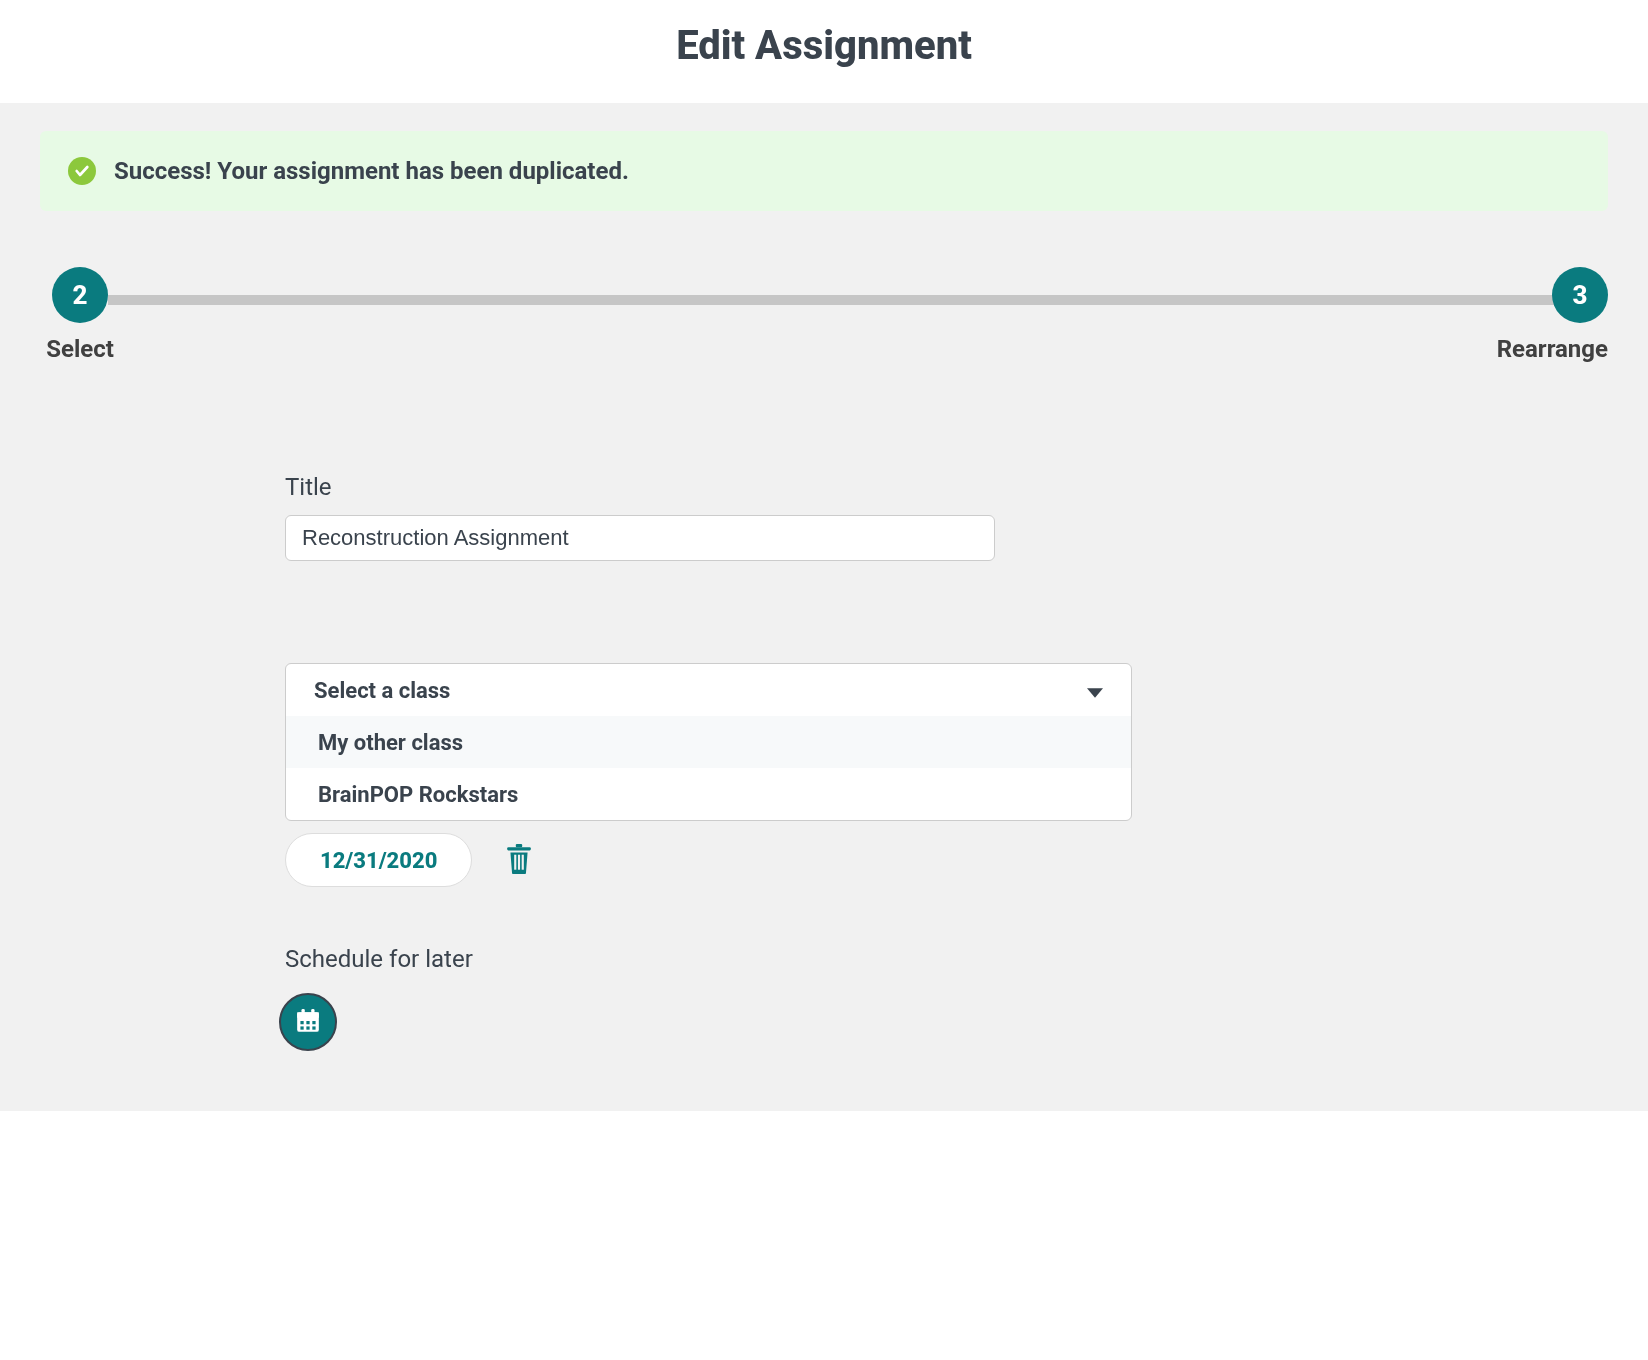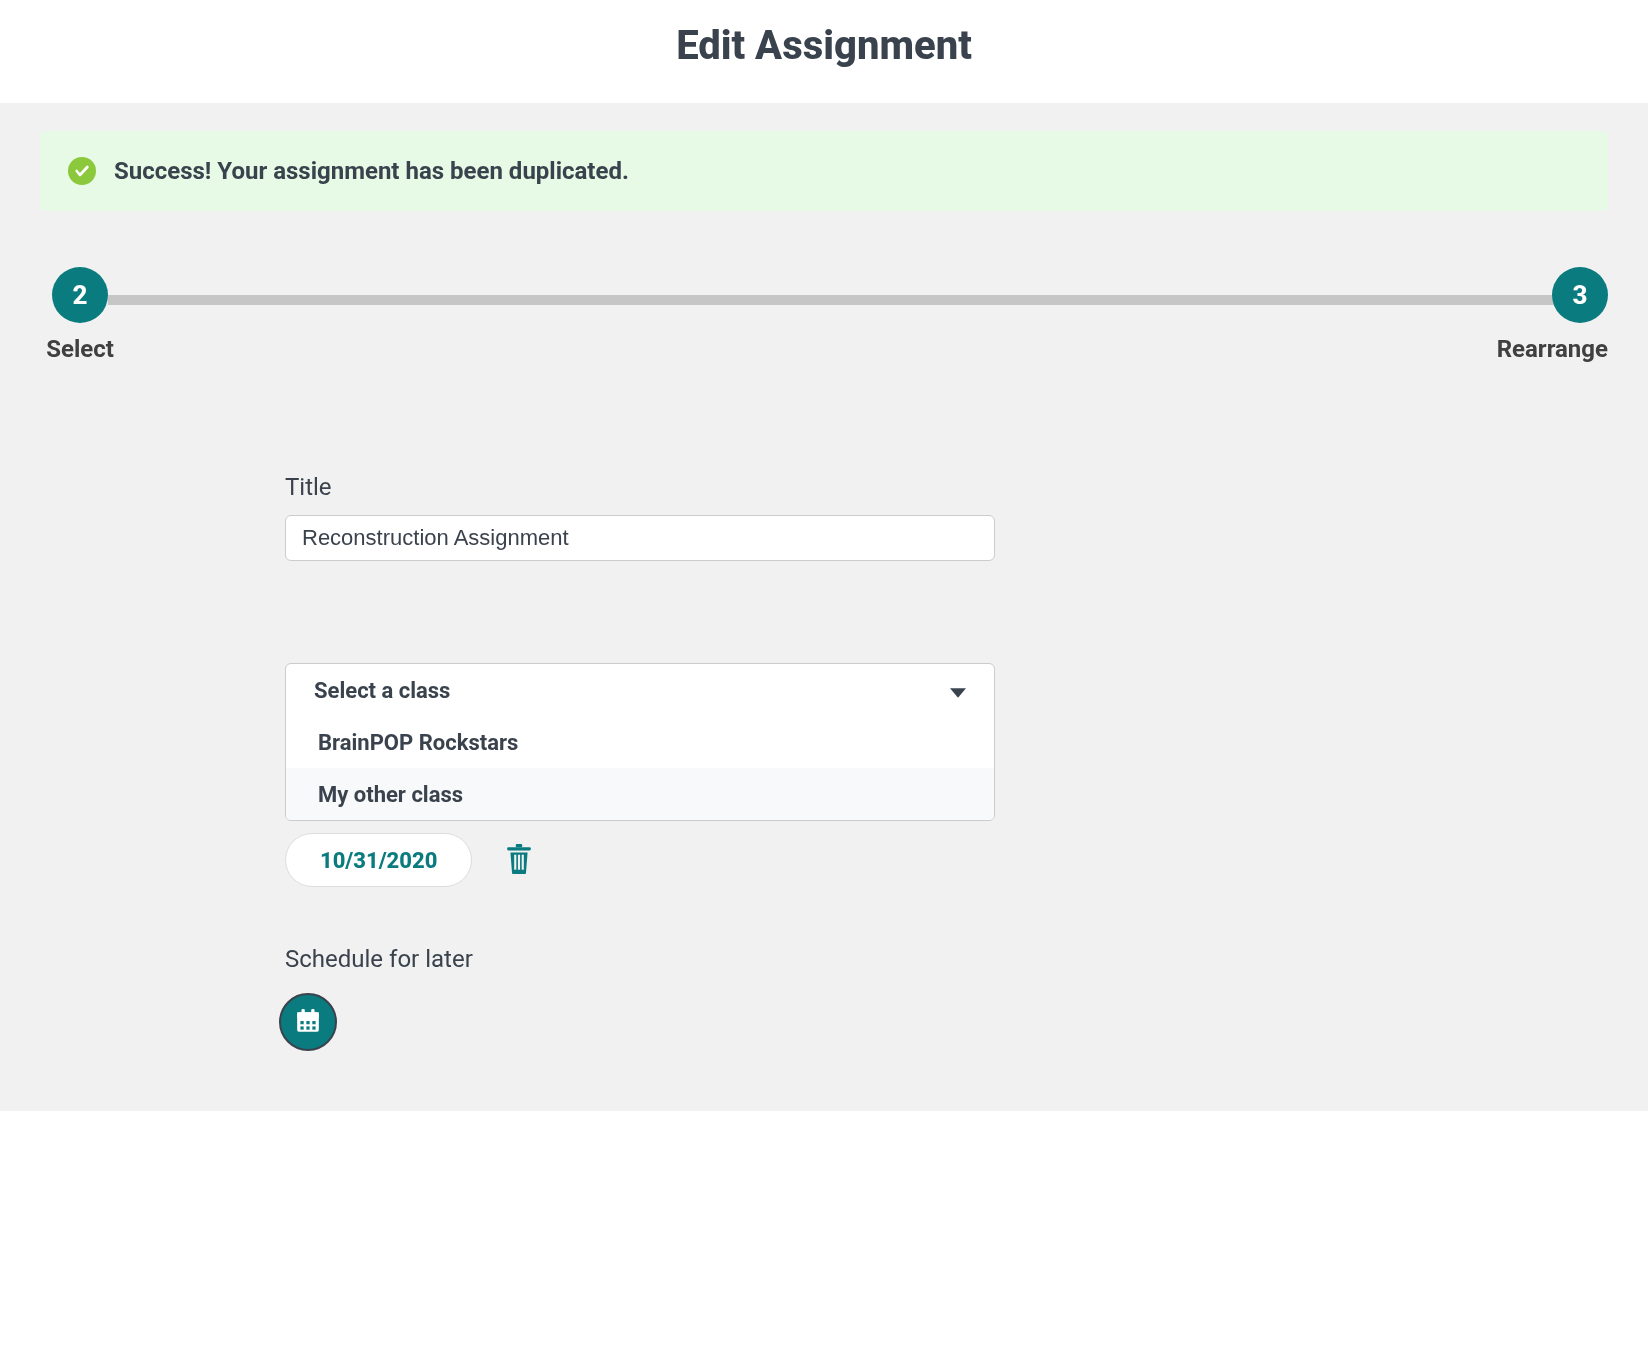--- a/index.html
+++ b/index.html
@@ -114,21 +114,21 @@
     border: 1px solid #cccccc;
     border-radius: 6px;
     background: #ffffff;
     font-size: 22px;
     padding: 0 16px;
     color: #3a434d;
   }
 
   .select-wrap {
     margin-top: 102px;
-    width: 710px;
+    width: 847px;
     border: 1px solid #cccccc;
     border-radius: 6px;
     background: #ffffff;
     overflow: hidden;
   }
   .select-header {
     display: flex;
     align-items: center;
     justify-content: space-between;
     height: 52px;
@@ -250,26 +250,26 @@
 
     <div class="select-wrap">
       <div class="select-header">
         <span>Select a class</span>
         <span class="arrow">
           <svg viewBox="0 0 20 12">
               <polygon points="0,0 20,0 10,12" fill="#3a434d"></polygon>
             </svg>
         </span>
       </div>
+      <div class="select-option alt">My other class</div>
       <div class="select-option">BrainPOP Rockstars</div>
-      <div class="select-option alt">My other class</div>
     </div>
 
     <div class="due-row">
-      <div class="due-chip">10/31/2020</div>
+      <div class="due-chip">12/31/2020</div>
       <button class="trash-btn" aria-label="delete due date">
         <span>
           <svg viewBox="0 0 24 28" fill="#0a7b7f">
             <rect x="9" y="0" width="6" height="3" rx="1"></rect>
             <rect x="1" y="3" width="22" height="3" rx="1"></rect>
             <path d="M4 8 H20 L18.5 27 C18.5 27.6 18 28 17.4 28 H6.6 C6 28 5.5 27.6 5.5 27 Z"></path>
             <rect x="7.5" y="10" width="2" height="14" fill="#f1f1f1"></rect>
             <rect x="11" y="10" width="2" height="14" fill="#f1f1f1"></rect>
             <rect x="14.5" y="10" width="2" height="14" fill="#f1f1f1"></rect>
           </svg>

